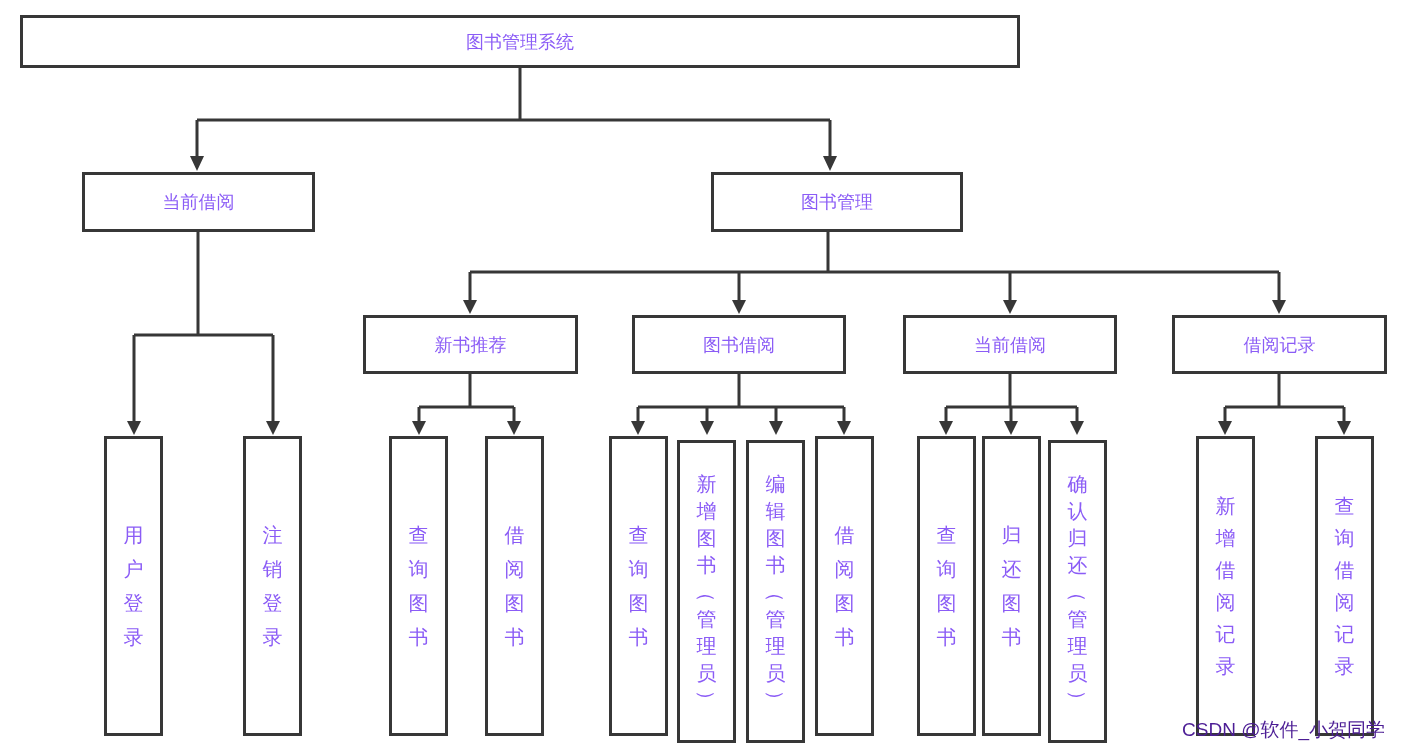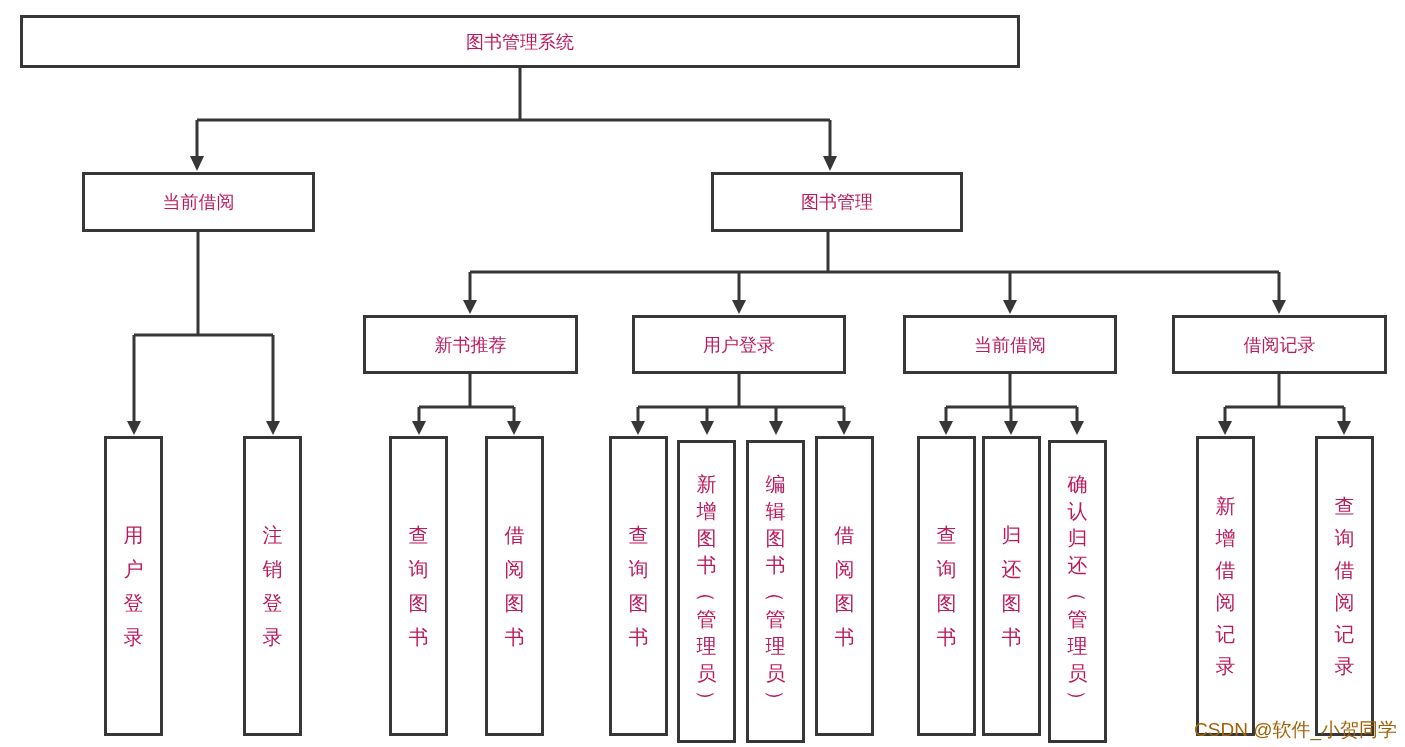--- a/index.html
+++ b/index.html
@@ -14,21 +14,21 @@
   svg.connectors {
     position: absolute;
     left: 0; top: 0;
     width: 1405px; height: 747px;
   }
   .box {
     position: absolute;
     box-sizing: border-box;
     border: 3px solid #373737;
     background: #ffffff;
-    color: #be185d;
+    color: #8b5cf6;
     display: flex;
     align-items: center;
     justify-content: center;
   }
   .hbox { font-size: 18px; font-weight: 400; }
   .root { left: 20px;  top: 15px;  width: 1000px; height: 53px; }
   .l2a  { left: 82px;  top: 172px; width: 233px;  height: 60px; }
   .l2b  { left: 711px; top: 172px; width: 252px;  height: 60px; }
   .l3   { top: 315px; height: 59px; }
   .l3a  { left: 363px;  width: 215px; }
@@ -41,23 +41,23 @@
     height: 300px;
     flex-direction: column;
     font-size: 20px;
     line-height: 1;
   }
   .leaf.tall { top: 440px; height: 303px; }
   .leaf span { display: block; }
   .leaf span.rot { transform: rotate(90deg); }
   .watermark {
     position: absolute;
-    right: 8px;
+    right: 20px;
     bottom: 4px;
-    color: #a16207;
+    color: #4c1d95;
     font-size: 19px;
     white-space: nowrap;
   }
 </style>
 </head>
 <body>
 
 <div class="stage">
 
   <svg class="connectors" viewBox="0 0 1405 747" xmlns="http://www.w3.org/2000/svg">
@@ -91,21 +91,21 @@
       <polygon points="1337,421 1351,421 1344,435"></polygon>
     </g>
   </svg>
 
   <div class="box hbox root">图书管理系统</div>
 
   <div class="box hbox l2a">当前借阅</div>
   <div class="box hbox l2b">图书管理</div>
 
   <div class="box hbox l3 l3a">新书推荐</div>
-  <div class="box hbox l3 l3b">用户登录</div>
+  <div class="box hbox l3 l3b">图书借阅</div>
   <div class="box hbox l3 l3c">当前借阅</div>
   <div class="box hbox l3 l3d">借阅记录</div>
 
   <div class="box leaf vtext" style="left: 104px; gap: 14px;">
       <span>用</span>
       <span>户</span>
       <span>登</span>
       <span>录</span>
     </div>
   <div class="box leaf vtext" style="left: 243px; gap: 14px;">

